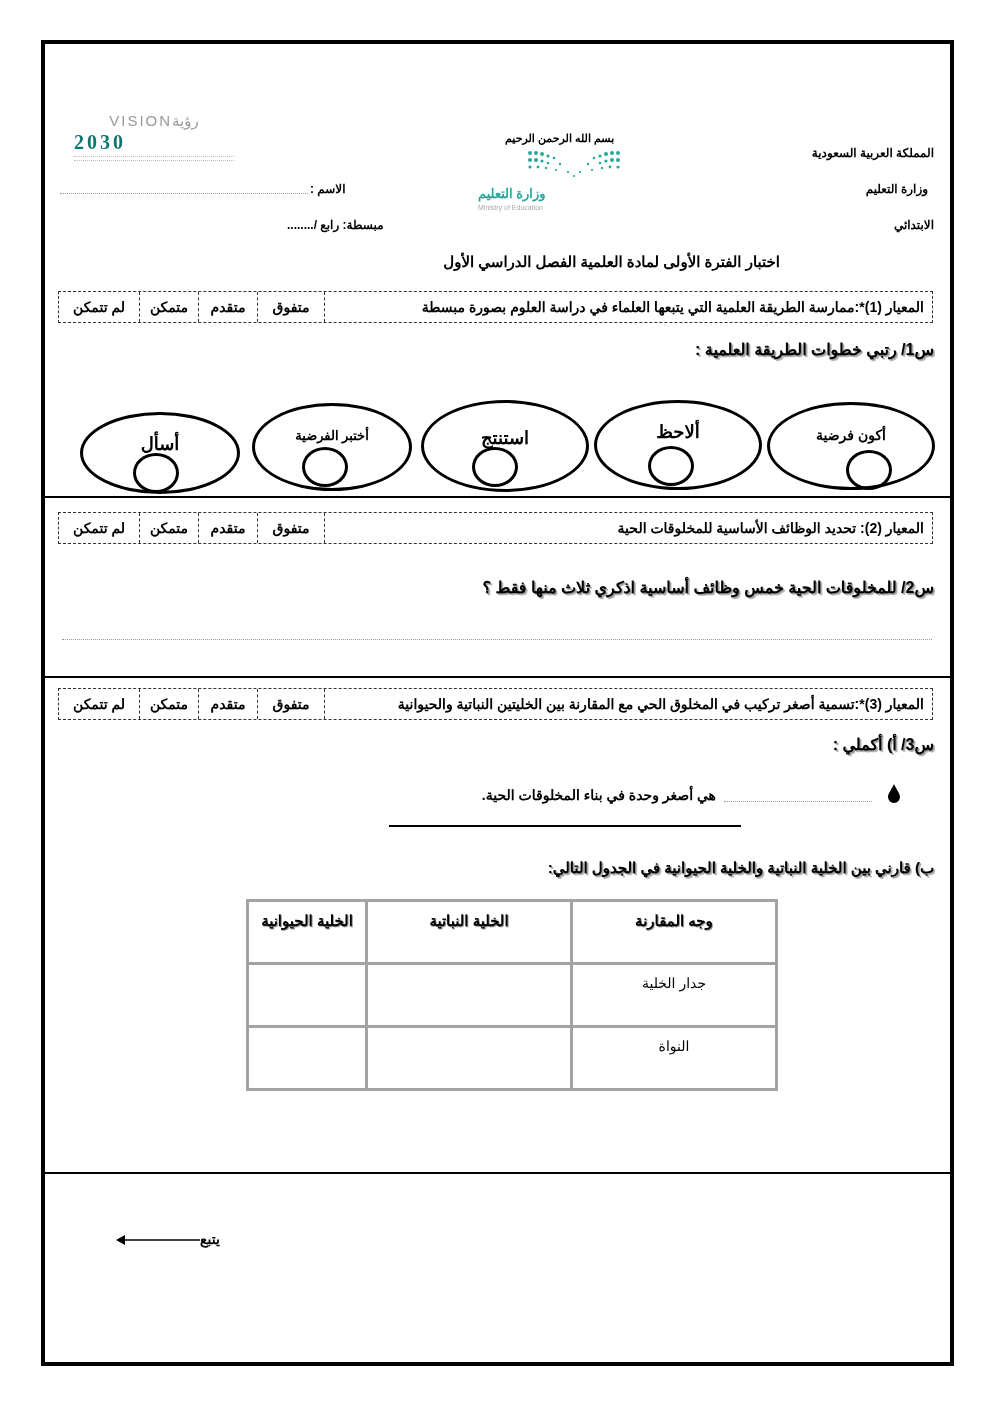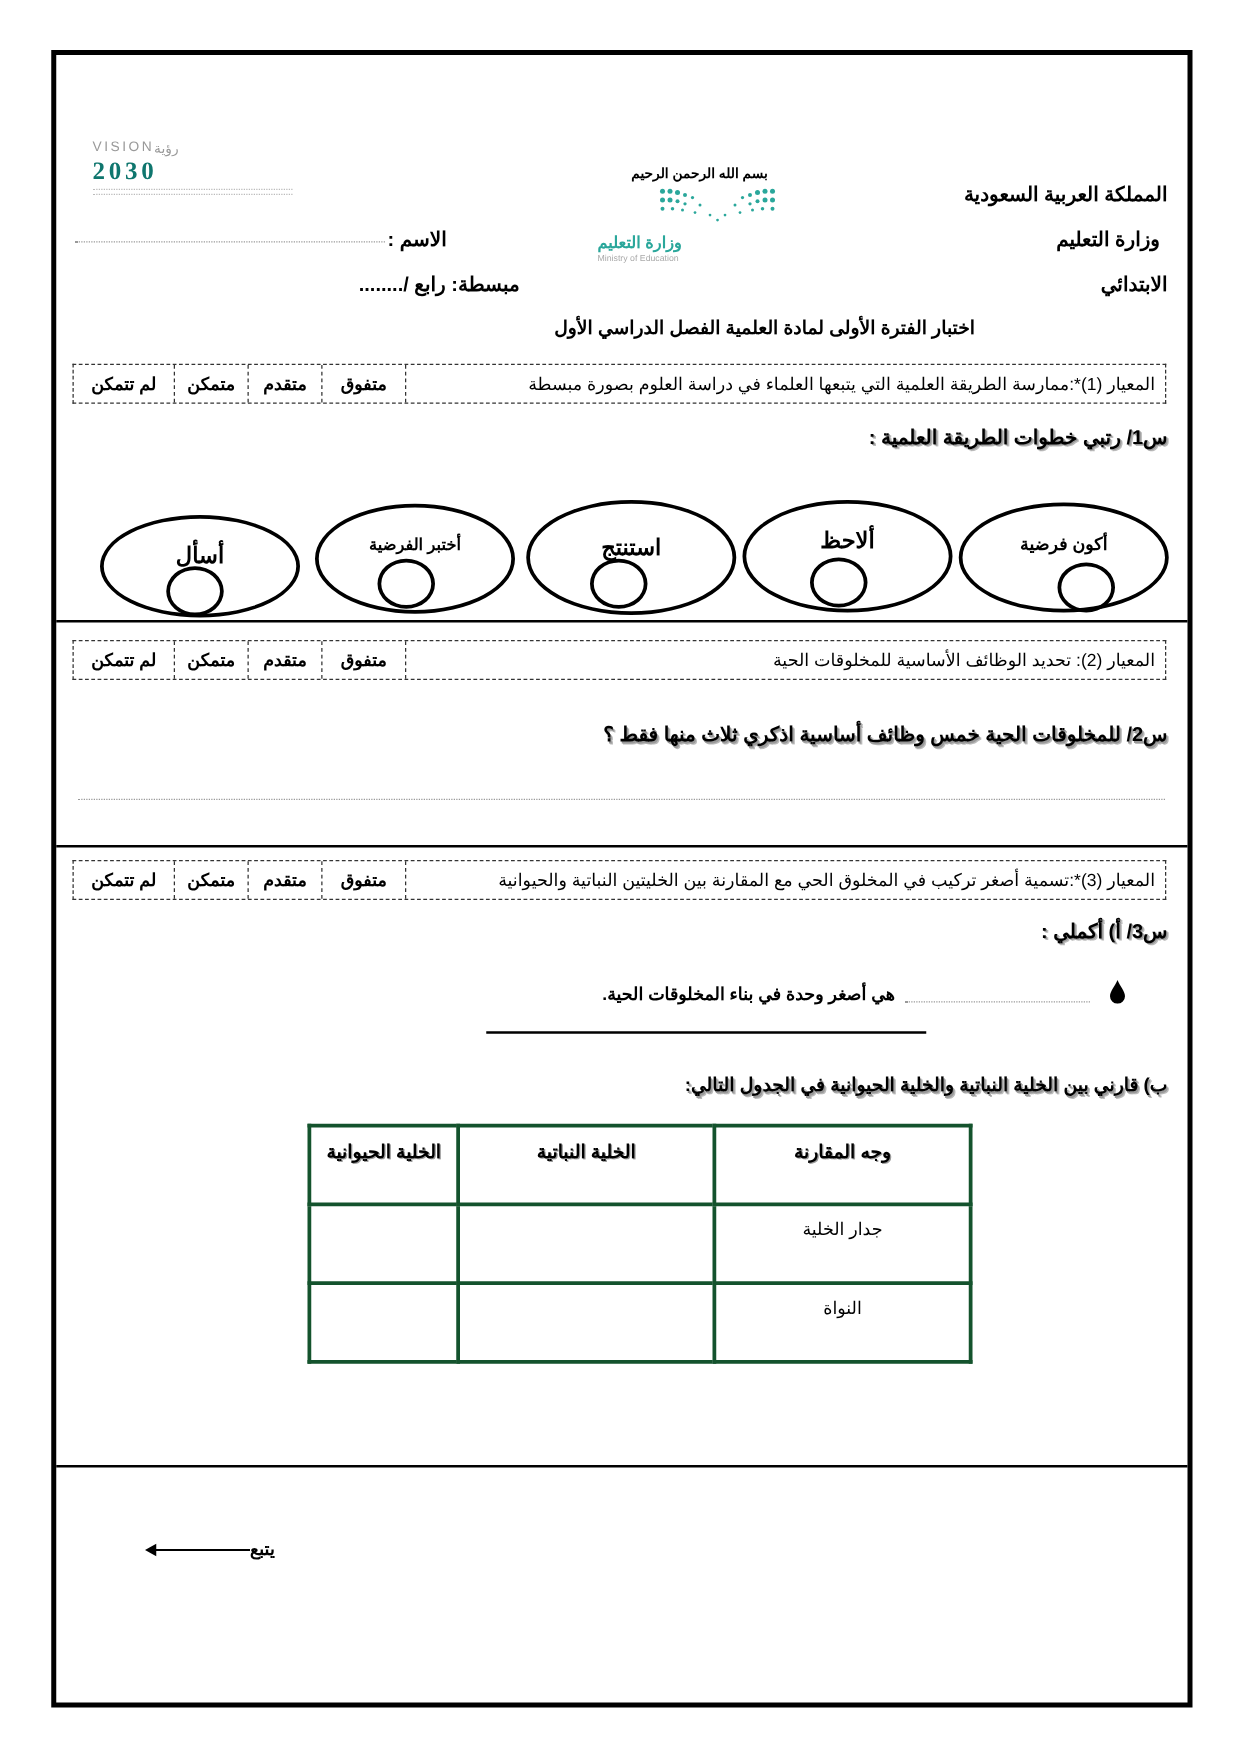--- a/index.html
+++ b/index.html
@@ -1,52 +1,52 @@
 <!DOCTYPE html>
 <html><head>
 <meta charset="utf-8">
 <style>
   html, body { margin: 0; padding: 0; background: #ffffff; }
   body { width: 992px; height: 1403px; position: relative; font-family: "Liberation Sans", sans-serif; color: #000; }
   .page-frame { position: absolute; left: 41px; top: 40px; width: 905px; height: 1318px; border: 4px solid #000; box-sizing: content-box; }
   .abs { position: absolute; }
   .rtl { direction: rtl; }
   .bold { font-weight: bold; }
-  .hdr-text { font-size: 16px; font-weight: bold; white-space: nowrap; }
+  .hdr-text { font-size: 12px; font-weight: bold; white-space: nowrap; }
   .title { font-size: 15px; font-weight: bold; white-space: nowrap; }
   .q-title { font-size: 16px; font-weight: bold; white-space: nowrap; color: #000; text-shadow: 1px 1px 0 #999, 2px 2px 0 #bbb; letter-spacing: 0.2px; }
   .criteria { position: absolute; left: 58px; width: 875px; height: 32px; display: flex; direction: rtl; border: 1.5px dashed #333; box-sizing: border-box; }
-  .criteria .c-text { flex: 1; border-left: 1.5px dashed #333; display: flex; align-items: center; padding-right: 8px; font-size: 14px; font-weight: normal; white-space: nowrap; overflow: hidden; }
+  .criteria .c-text { flex: 1; border-left: 1.5px dashed #333; display: flex; align-items: center; padding-right: 8px; font-size: 14px; font-weight: bold; white-space: nowrap; overflow: hidden; }
   .criteria .c-level { display: flex; align-items: center; justify-content: center; border-left: 1.5px dashed #333; font-size: 14px; font-weight: bold; white-space: nowrap; padding: 0 5px; }
   .criteria .c-level:last-child { border-left: none; }
   .hline { position: absolute; left: 45px; width: 905px; height: 2px; background: #000; }
   .ellipse { position: absolute; border: 3px solid #000; border-radius: 50%; box-sizing: border-box; }
   .ellipse .e-label { position: absolute; width: 100%; text-align: center; font-weight: bold; white-space: nowrap; }
   .small-circle { position: absolute; width: 46px; height: 40px; border: 3px solid #000; border-radius: 50%; box-sizing: border-box; background: transparent; }
   table.cmp { position: absolute; left: 246px; top: 899px; width: 532px; border-collapse: collapse; direction: rtl; }
-  table.cmp td, table.cmp th { border: 3px solid #14532d; height: 49px; text-align: center; vertical-align: top; padding-top: 10px; font-size: 14px; }
+  table.cmp td, table.cmp th { border: 3px solid #a3a3a3; height: 49px; text-align: center; vertical-align: top; padding-top: 10px; font-size: 14px; }
   table.cmp th { font-weight: bold; font-size: 15px; text-shadow: 1px 1px 0 #999; }
   .dots-line { position: absolute; border-bottom: 1.5px dotted #999; height: 0; }
 </style>
 </head>
 <body>
 
 <div class="page-frame"></div>
 
 <div class="abs hdr-text" style="left:505px; top:108px; font-size:11px;margin-top:24px;">بسم الله الرحمن الرحيم</div>
 <div class="abs hdr-text rtl" style="right:58px; top:146px;">المملكة العربية السعودية</div>
 <div class="abs hdr-text rtl" style="right:64px; top:182px;">وزارة التعليم</div>
 <div class="abs hdr-text rtl" style="right:58px; top:218px;margin-left:36px;">الابتدائي</div>
 
 <div class="abs hdr-text rtl" style="left:310px; top:182px;">الاسم :</div>
 <div class="dots-line" style="left:60px; top:193px; width:248px;"></div>
 <div class="abs hdr-text rtl" style="left:287px; top:218px;">مبسطة: رابع /........</div>
 
 <div class="abs" style="left:74px; top:112px; width:160px; height:46px; color:#9a9a9a;">
-  <div style="font-size:11px; letter-spacing:2px; display:flex; justify-content:flex-start;">
+  <div style="font-size:15px; letter-spacing:2px; display:flex; justify-content:center;">
     <span>VISION</span>
     <span>رؤية</span>
   </div>
   <div style="font-size:20px; font-weight:bold; line-height:24px; letter-spacing:3px; color:#0f766e;font-family:Liberation Serif, serif;">2030</div>
   <div style="height:3px; margin-top:2px; border-top:1px dotted #bbb; border-bottom:1px dotted #bbb;"></div>
 </div>
 
 <div class="abs" style="left:478px; top:148px; width:140px; height:66px;">
   <svg width="100" height="32" style="position:absolute; left:48px; top:0;">
     <g fill="#2aa79b">

